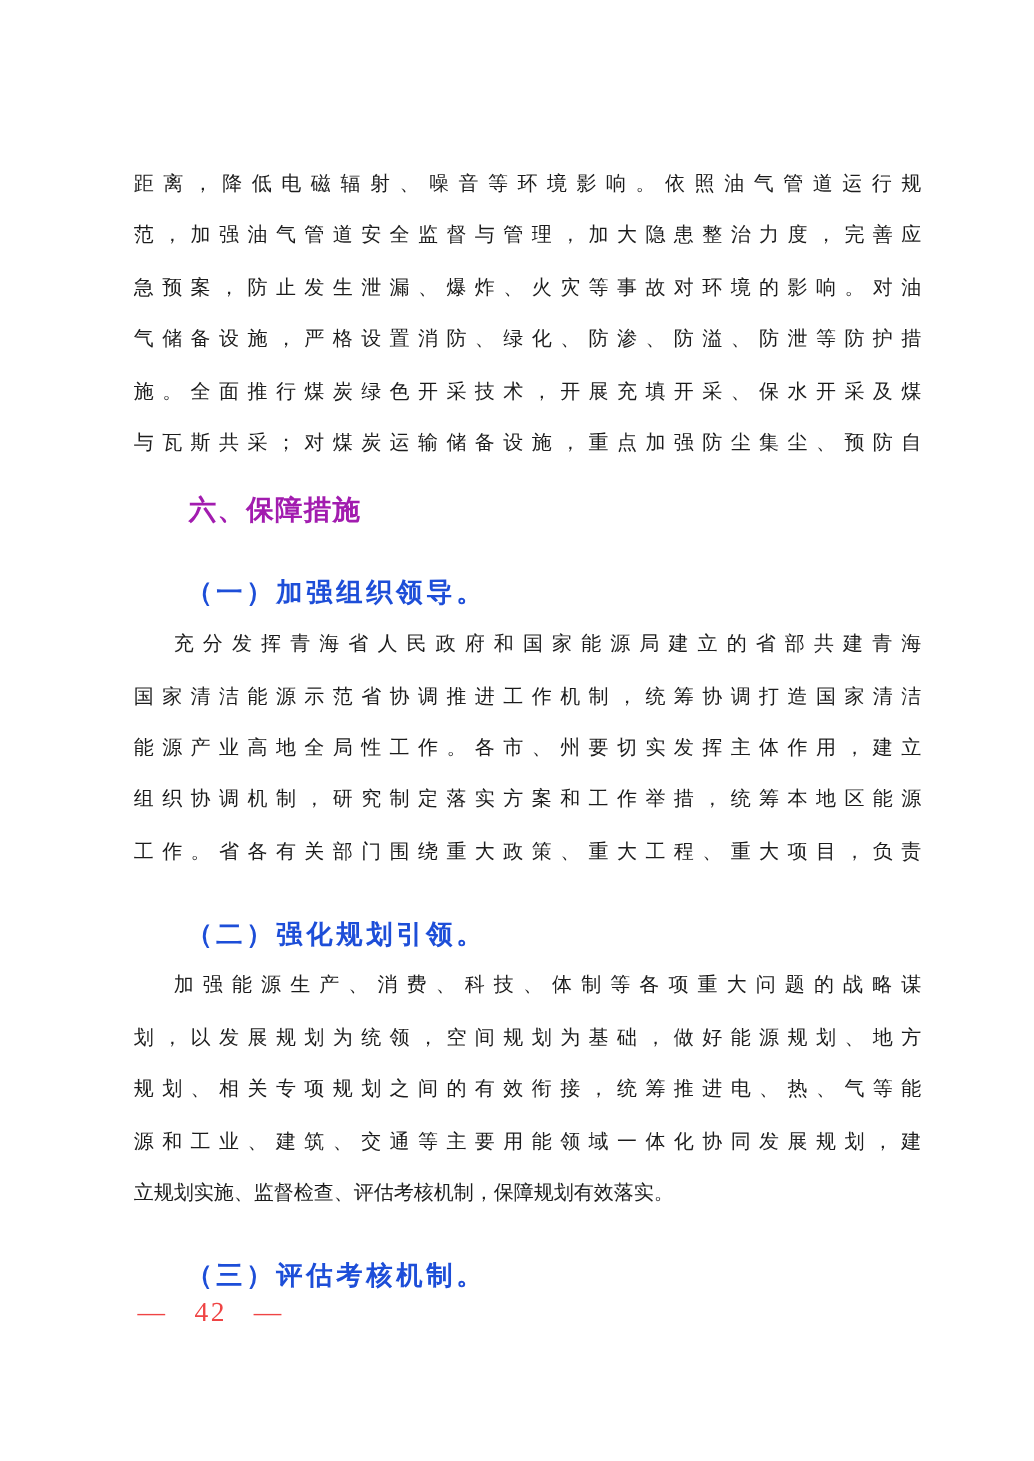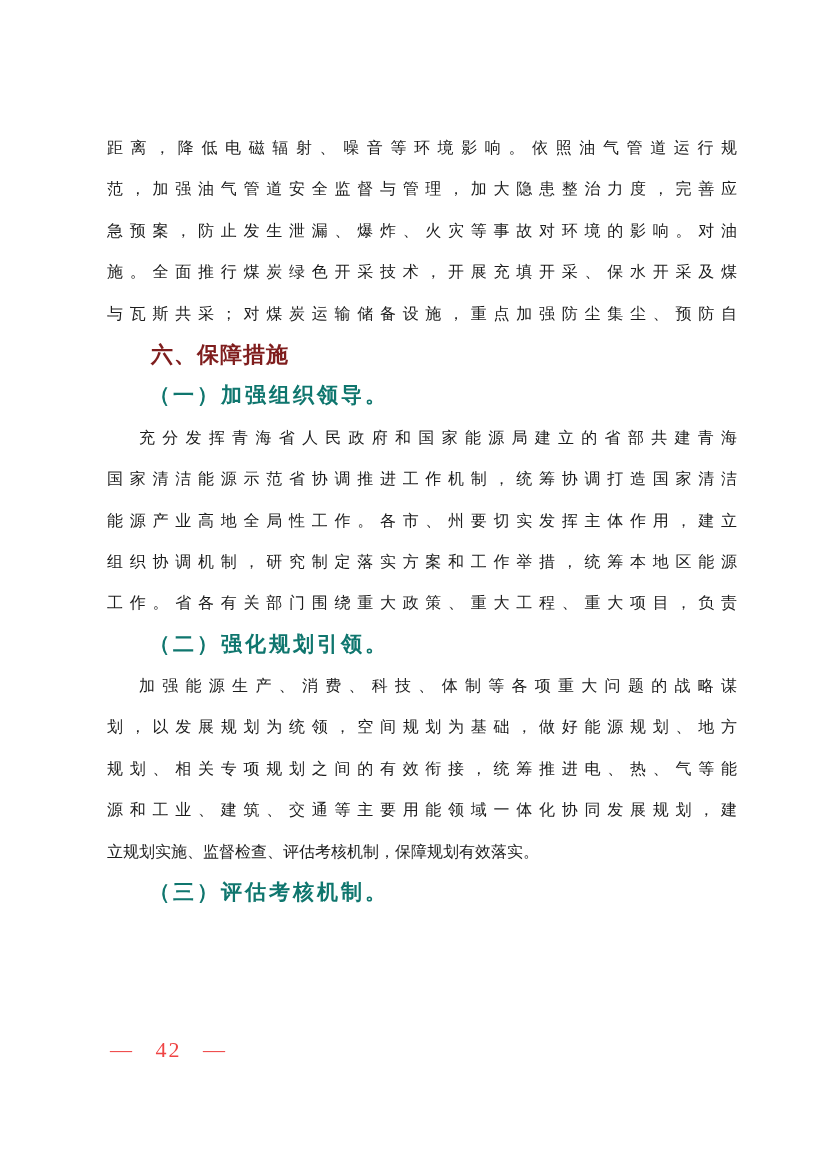--- a/index.html
+++ b/index.html
@@ -37,49 +37,52 @@
   .line.indent {
     text-indent: 2em;
   }
   .line.heading {
     font-family: "Liberation Sans", "DejaVu Sans", sans-serif;
     font-weight: bold;
     font-size: 22px;
     text-indent: 2em;
     text-align-last: left;
     letter-spacing: 1px;
-    color: #7f1d1d;
+    color: #a21caf;
+    margin-top: 12px;
   }
   .line.subheading {
     font-weight: bold;
     font-size: 21px;
     text-indent: 2em;
     text-align-last: left;
     letter-spacing: 3px;
-    color: #0f766e;
+    color: #1d4ed8;
+    margin-top: 25px;
   }
   .footer {
     position: absolute;
     left: 110px;
     top: 1038px;
     font-size: 22px;
     line-height: 24px;
     letter-spacing: 2px;
     word-spacing: 14px;
     color: #ef4444;
   }
 </style>
 </head>
 <body>
 
 <div class="page">
   <div class="content">
       <div class="line">距离，降低电磁辐射、噪音等环境影响。依照油气管道运行规</div>
       <div class="line">范，加强油气管道安全监督与管理，加大隐患整治力度，完善应</div>
       <div class="line">急预案，防止发生泄漏、爆炸、火灾等事故对环境的影响。对油</div>
+      <div class="line">气储备设施，严格设置消防、绿化、防渗、防溢、防泄等防护措</div>
       <div class="line">施。全面推行煤炭绿色开采技术，开展充填开采、保水开采及煤</div>
       <div class="line">与瓦斯共采；对煤炭运输储备设施，重点加强防尘集尘、预防自</div>
       <div class="line heading">六、保障措施</div>
       <div class="line subheading">（一）加强组织领导。</div>
       <div class="line indent">充分发挥青海省人民政府和国家能源局建立的省部共建青海</div>
       <div class="line">国家清洁能源示范省协调推进工作机制，统筹协调打造国家清洁</div>
       <div class="line">能源产业高地全局性工作。各市、州要切实发挥主体作用，建立</div>
       <div class="line">组织协调机制，研究制定落实方案和工作举措，统筹本地区能源</div>
       <div class="line">工作。省各有关部门围绕重大政策、重大工程、重大项目，负责</div>
       <div class="line subheading">（二）强化规划引领。</div>

